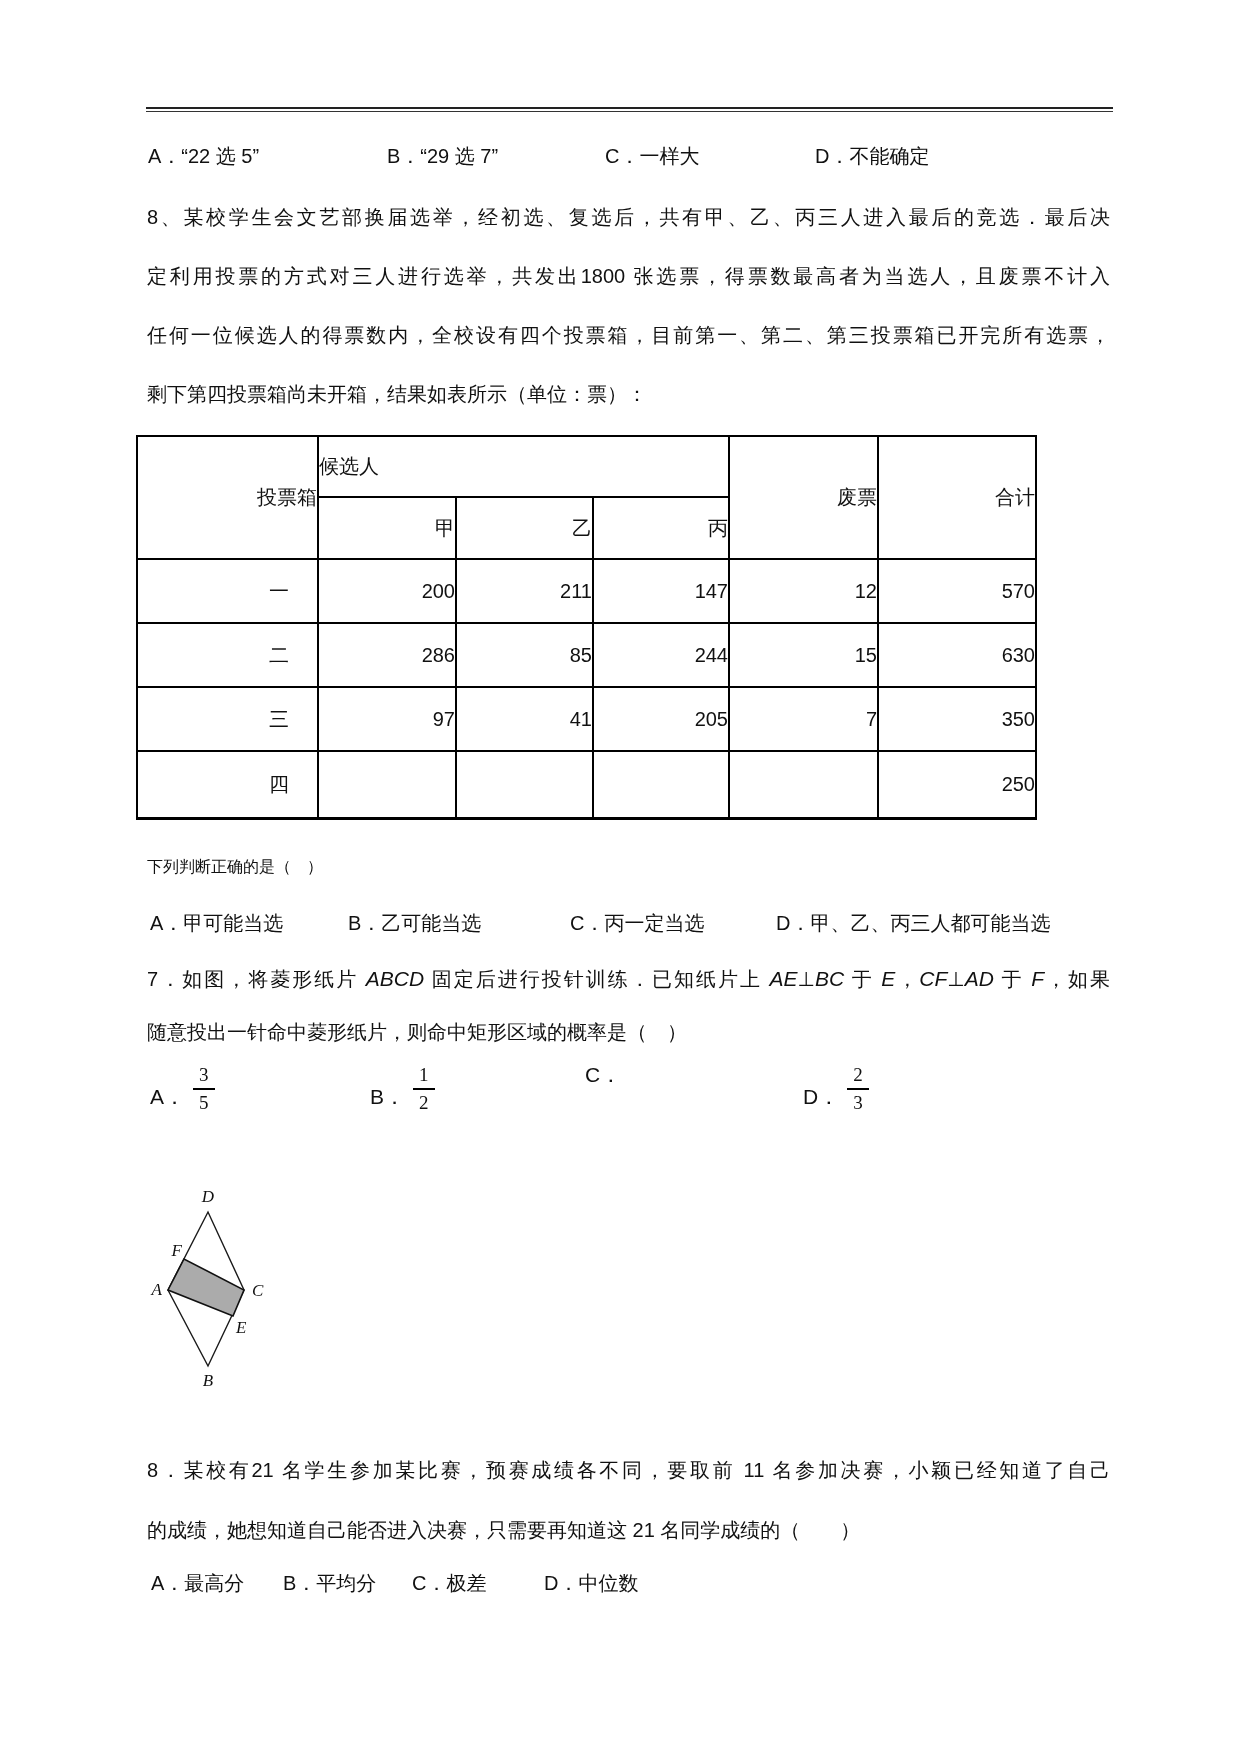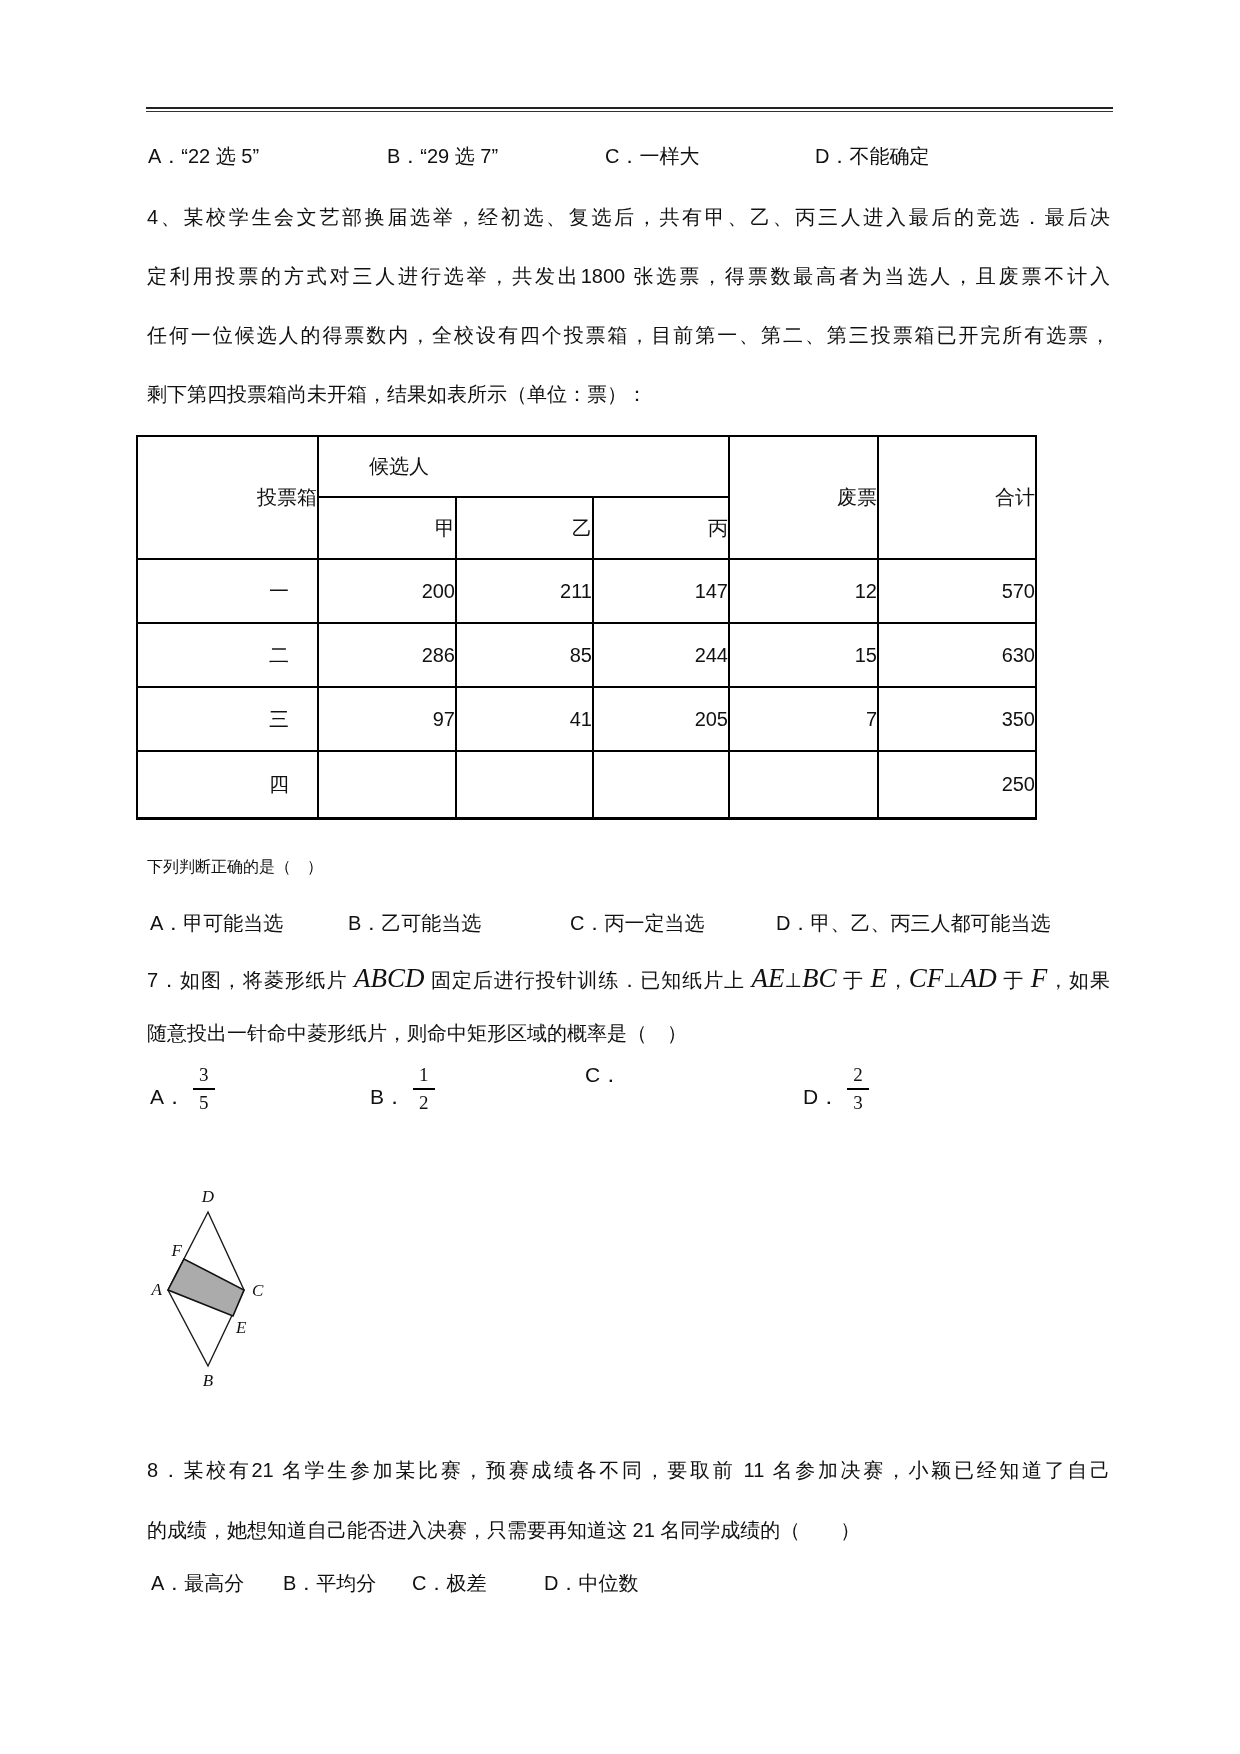--- a/index.html
+++ b/index.html
@@ -18,34 +18,34 @@
   }
   .absline{position:absolute;font-size:16px;line-height:1.35;white-space:nowrap;}
   .optitem{position:absolute;font-size:20px;line-height:1.35;white-space:nowrap;}
   .para{position:absolute;left:147px;width:963px;font-size:20px;}
   .pline{text-align:justify;}
   .pline.full{text-align-last:justify;}
   .pline.last{text-align:center;text-align-last:left;}
   .q6p .pline{line-height:59px;}
   .q7p .pline{line-height:53px;}
   .q8p .pline{line-height:60px;}
-  .math{font-family:Liberation Serif, serif;font-style:italic;font-size:27px;}
+  .math{font-family:Liberation Sans, sans-serif;font-style:italic;font-size:21px;}
 
   
   table.vote{
     position:absolute;left:136px;top:435px;
     border-collapse:collapse;table-layout:fixed;
     font-size:20px;color:#111;
   }
   table.vote td{
     border:2px solid #000;
     text-align:right;vertical-align:middle;
     padding:0;overflow:hidden;
   }
-  table.vote td.cand{text-align:left;padding-left:50px;}
+  table.vote td.cand{text-align:left;}
   table.vote td.boxcol{padding-right:28px;}
   table.vote tr.hr1 td{height:59px;}
   table.vote tr.hr2 td{height:60px;}
   table.vote tr.dr td{height:62px;}
   table.vote tr.dr4 td{height:65px;border-bottom:3px solid #000;}
 
   
   .fopt{position:absolute;display:flex;align-items:flex-end;}
   .flabel{font-size:21px;line-height:1.2;padding-bottom:6px;white-space:pre;}
   .frac{
@@ -67,21 +67,21 @@
   <div class="rule"></div>
 
   <div>
     <span class="optitem" style="left:148px;top:143px">A．“22 选 5”</span>
     <span class="optitem" style="left:387px;top:143px">B．“29 选 7”</span>
     <span class="optitem" style="left:605px;top:143px">C．一样大</span>
     <span class="optitem" style="left:815px;top:143px">D．不能确定</span>
   </div>
 
   <div class="para q6p" style="top:188px">
-    <div class="pline full">4、某校学生会文艺部换届选举，经初选、复选后，共有甲、乙、丙三人进入最后的竞选．最后决</div>
+    <div class="pline full">8、某校学生会文艺部换届选举，经初选、复选后，共有甲、乙、丙三人进入最后的竞选．最后决</div>
     <div class="pline full">定利用投票的方式对三人进行选举，共发出1800 张选票，得票数最高者为当选人，且废票不计入</div>
     <div class="pline full">任何一位候选人的得票数内，全校设有四个投票箱，目前第一、第二、第三投票箱已开完所有选票，</div>
     <div class="pline last">剩下第四投票箱尚未开箱，结果如表所示（单位：票）：</div>
   </div>
 
   <table class="vote">
     <colgroup>
       <col style="width:181px">
         <col style="width:138px">
         <col style="width:137px">

